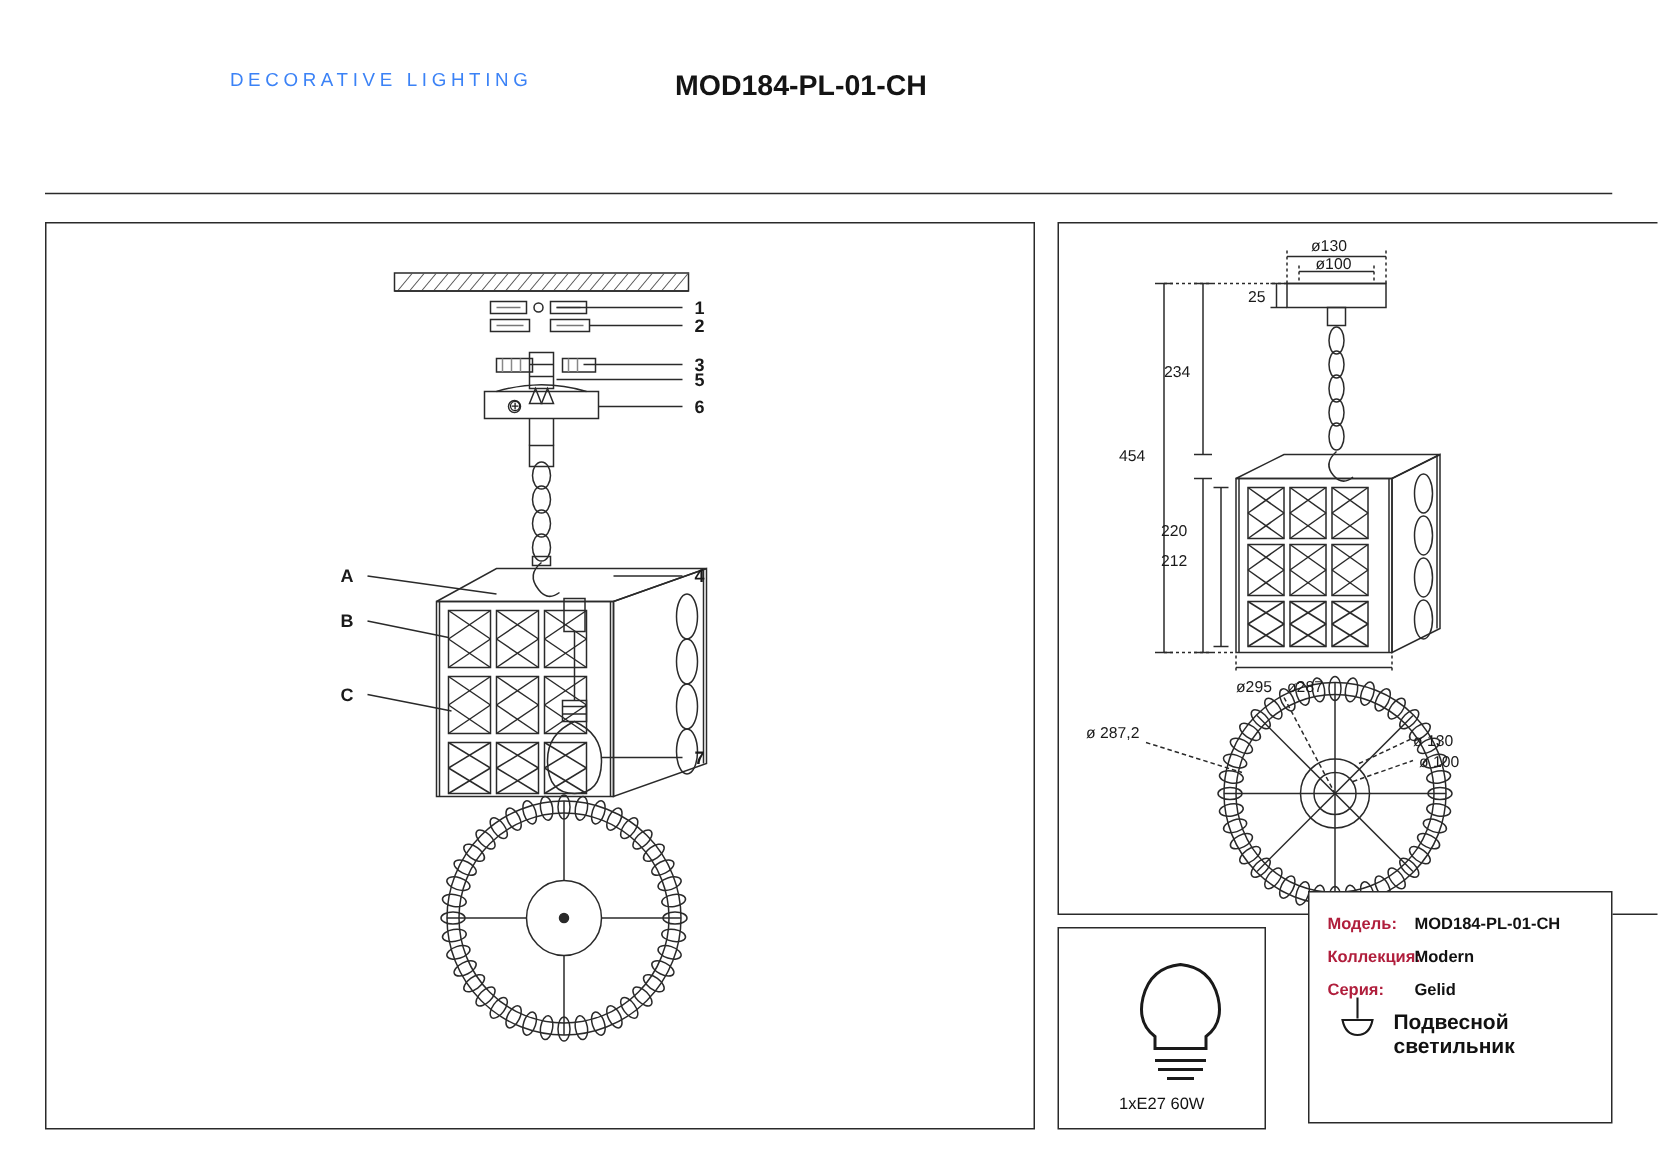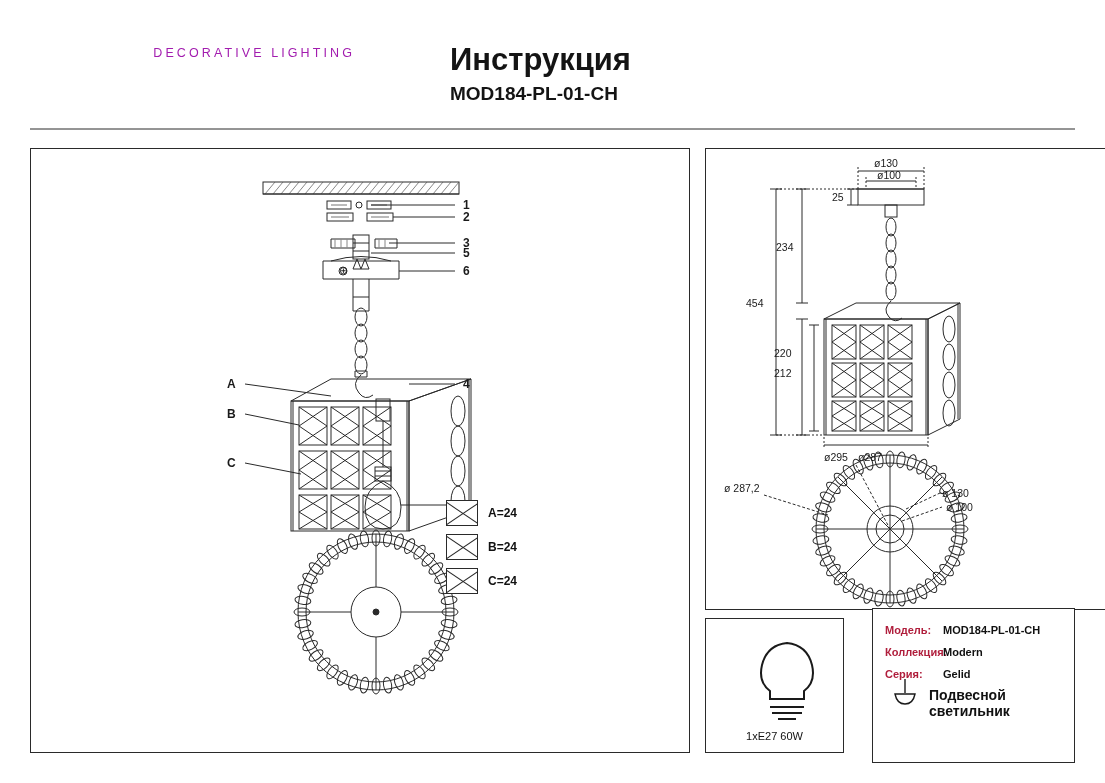--- a/index.html
+++ b/index.html
@@ -40,21 +40,21 @@
     position: relative;
     display: inline-block;
   }
   .logo-accent {
     color: #b01e3c;
   }
   .logo-sub {
     margin-top: 6px;
     font-size: 12.5px;
     letter-spacing: 3.1px;
-    color: #a21caf;
+    color: #3b82f6;
     text-align: right;
     width: 300px;
     font-weight: normal;
   }
   .title-block {
     position: absolute;
     left: 420px;
     top: 12px;
     width: 420px;
   }
@@ -75,21 +75,21 @@
   
   .panel {
     position: absolute;
     border: 1px solid #2a2a2a;
     background: #ffffff;
     box-sizing: border-box;
   }
   #panel-left   { left: 30px;  top: 148px; width: 660px; height: 605px; }
   #panel-right  { left: 705px; top: 148px; width: 430px; height: 462px; }
   #panel-bulb   { left: 705px; top: 618px; width: 139px; height: 135px; }
-  #panel-info   { left: 872px; top: 608px; width: 203px; height: 155px; }
+  #panel-info   { left: 872px; top: 594px; width: 203px; height: 155px; }
 
   svg { display: block; }
   .lbl-b {
     font-size: 12px;
     fill: #1a1a1a;
     font-weight: bold;
     font-family: "Liberation Sans", sans-serif;
   }
   .dim {
     font-size: 10.5px;
@@ -180,21 +180,20 @@
 </head>
 <body>
 
 <div class="header">
 
   <div class="logo-block">
     <div class="logo-sub">DECORATIVE LIGHTING</div>
   </div>
 
   <div class="title-block">
-    <div class="title-main">Инструкция</div>
     <div class="title-sub">MOD184-PL-01-CH</div>
   </div>
 
   <svg width="1045" height="2" style="position:absolute;left:0;top:98px;">
     <line x1="0" y1="1" x2="1045" y2="1" stroke="#2a2a2a" stroke-width="1"></line>
   </svg>
 </div>
 
 <div class="panel" id="panel-left">
   <svg width="658" height="603" viewBox="0 0 658 603">
@@ -436,34 +435,20 @@
     <text class="lbl-b" x="432" y="108">5</text>
     <text class="lbl-b" x="432" y="126">6</text>
     <text class="lbl-b" x="432" y="239">4</text>
     <text class="lbl-b" x="432" y="360">7</text>
 
     <text class="lbl-b" x="196" y="239">A</text>
     <text class="lbl-b" x="196" y="269">B</text>
     <text class="lbl-b" x="196" y="318">C</text>
   </svg>
 
-  <div class="parts-legend">
-    <div class="legend-row">
-      <span class="legend-swatch"></span>
-      <span class="legend-text">A=24</span>
-    </div>
-    <div class="legend-row">
-      <span class="legend-swatch"></span>
-      <span class="legend-text">B=24</span>
-    </div>
-    <div class="legend-row">
-      <span class="legend-swatch"></span>
-      <span class="legend-text">C=24</span>
-    </div>
-  </div>
 </div>
 
 <div class="panel" id="panel-right">
   <svg width="368" height="460" viewBox="0 0 368 460">
     <g stroke="#2a2a2a" fill="none" stroke-width="1">
 
       <rect x="152" y="40" width="66" height="16"></rect>
       <line x1="152" y1="40" x2="218" y2="40"></line>
 
       <line x1="152" y1="22" x2="218" y2="22"></line>

